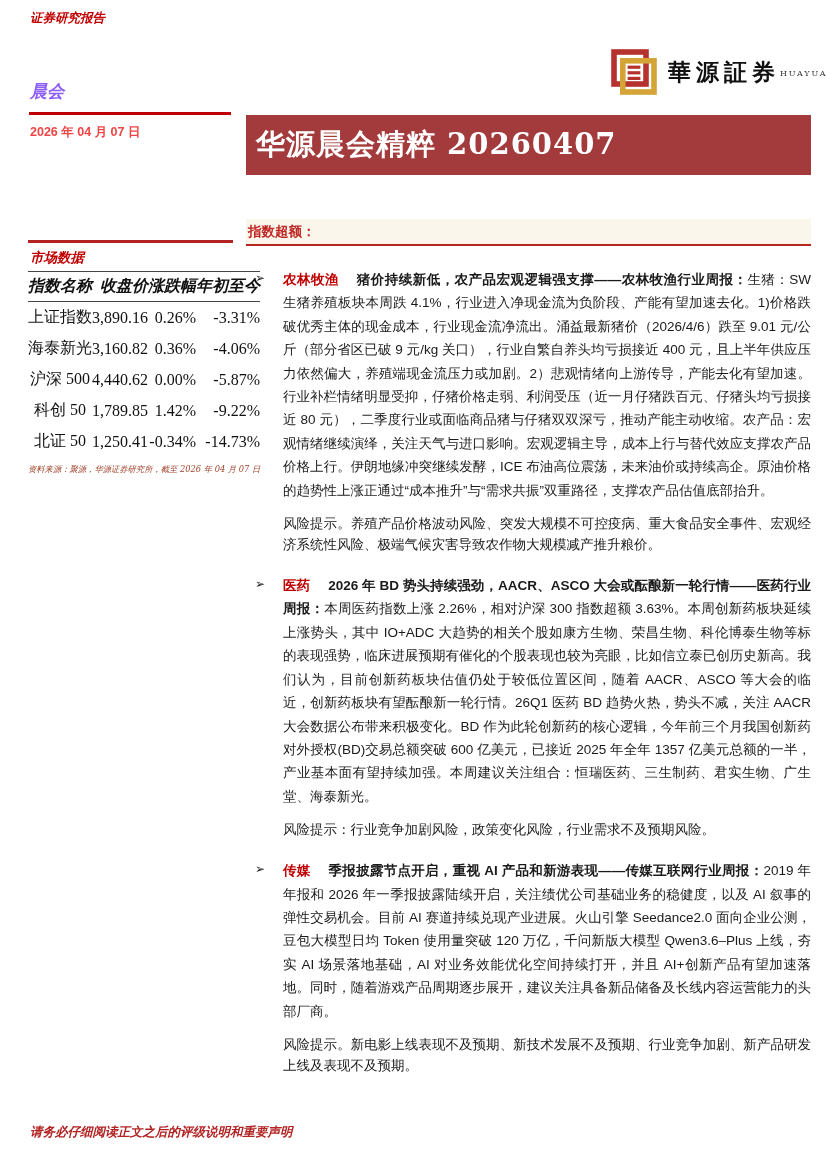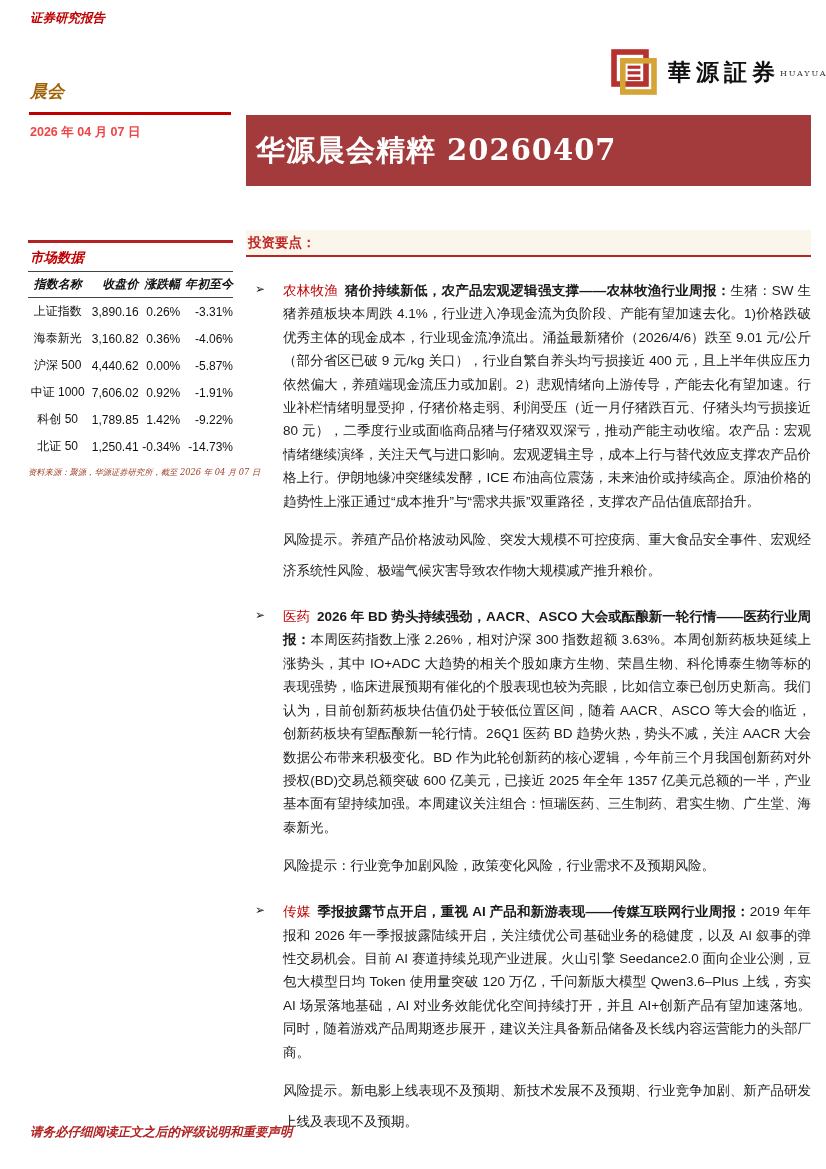--- a/index.html
+++ b/index.html
@@ -7,50 +7,50 @@
         font-family:"Liberation Sans",sans-serif;color:#1a1a1a;}
 
   
   .report-type{position:absolute;left:30px;top:10px;font:bold italic 12.5px "DejaVu Serif",serif;color:#c00000;}
   .brand{position:absolute;left:610px;top:48px;display:flex;align-items:center;}
   .brand-seal{width:48px;height:48px;margin-right:10px;}
   .brand-text{display:flex;flex-direction:row;align-items:center;}
   .brand-cn{font:bold 23px "DejaVu Serif",serif;color:#111;letter-spacing:5px;white-space:nowrap;}
   .brand-en{font:8px "DejaVu Serif",serif;color:#333;letter-spacing:1.8px;margin-top:3px;white-space:nowrap;}
 
-  .category{position:absolute;left:30px;top:80px;font:bold italic 17px "DejaVu Serif",serif;color:#a16207;}
+  .category{position:absolute;left:30px;top:80px;font:bold italic 17px "DejaVu Serif",serif;color:#8b5cf6;}
   .red-rule{position:absolute;left:29px;top:112px;width:202px;height:3px;background:#c00000;}
   .date{position:absolute;left:30px;top:124px;font:bold 12.5px "Liberation Sans",sans-serif;color:#ef4444;}
 
   
   .sidebar{position:absolute;left:28px;top:240px;width:205px;}
   .mk-toprule{height:3px;background:#b22222;}
   .mk-title{font:bold italic 13.5px "DejaVu Serif",serif;color:#c00000;margin:6px 0 4px 2px;}
-  table.mk{width:100%;border-collapse:collapse;font-family:Liberation Sans, sans-serif;font-size:12px;color:#111;}
+  table.mk{width:100%;border-collapse:collapse;font-family:Liberation Serif, serif;font-size:16px;color:#111;}
   table.mk thead tr{border-top:1px solid #444;border-bottom:1px solid #444;}
   table.mk th{font-style:italic;font-weight:bold;padding:4px 0;white-space:nowrap;}
   table.mk td{padding:5px 0;white-space:nowrap;}
   table.mk th:first-child,table.mk td:first-child{text-align:center;}
   table.mk th:not(:first-child),table.mk td:not(:first-child){text-align:right;margin-left:14px;}
   .mk-source{font:italic 8.3px "DejaVu Serif",serif;color:#a0432b;margin-top:7px;white-space:nowrap;}
 
   
   .main{position:absolute;left:246px;top:115px;width:565px;}
-  .banner{height:71px;background:#a33b3d;display:flex;align-items:center;padding-left:10px;box-sizing:border-box;}
+  .banner{height:60px;background:#a33b3d;display:flex;align-items:center;padding-left:10px;box-sizing:border-box;}
   .banner-title{font:bold 29px "DejaVu Serif",serif;color:#ffffff;letter-spacing:1px;}
   .heading-band{margin-top:44px;background:#fbf6ec;border-bottom:2px solid #b8241f;padding:3px 0 3px 2px;}
   .heading-band span{font:bold 13.5px "DejaVu Serif",serif;color:#be2623;}
   .sections{margin-top:22px;}
   .section{position:relative;padding-left:37px;margin-bottom:19px;}
   .bullet{position:absolute;left:9px;top:3px;font-family:"DejaVu Sans","DejaVu Serif",sans-serif;
           font-size:12px;color:#222;}
   .para{margin:0;font-size:13.5px;line-height:23.4px;text-align:justify;color:#1a1a1a;}
-  .cat{color:#c00000;font-weight:normal;margin-right:7px;}
+  .cat{color:#c00000;font-weight:bold;margin-right:18px;}
   .headline{font-weight:bold;}
-  .risk{margin:11px 0 0 0;font-size:13.5px;line-height:31px;text-align:justify;color:#1a1a1a;}
+  .risk{margin:11px 0 0 0;font-size:13.5px;line-height:21px;text-align:justify;color:#1a1a1a;}
 
   
   .footer{position:absolute;left:30px;top:1124px;font:bold italic 12.5px "DejaVu Serif",serif;color:#b22222;}
 </style>
 </head>
 <body>
 
 <div class="page">
 
   <div class="report-type">证券研究报告</div>
@@ -98,26 +98,20 @@
           <td>0.36%</td>
           <td>-4.06%</td>
         </tr>
         <tr>
           <td>沪深 500</td>
           <td>4,440.62</td>
           <td>0.00%</td>
           <td>-5.87%</td>
         </tr>
         <tr>
-          <td>中证 1000</td>
-          <td>7,606.02</td>
-          <td>0.92%</td>
-          <td>-1.91%</td>
-        </tr>
-        <tr>
           <td>科创 50</td>
           <td>1,789.85</td>
           <td>1.42%</td>
           <td>-9.22%</td>
         </tr>
         <tr>
           <td>北证 50</td>
           <td>1,250.41</td>
           <td>-0.34%</td>
           <td>-14.73%</td>
@@ -126,21 +120,21 @@
     </table>
     <div class="mk-source">资料来源：聚源，华源证券研究所，截至 2026 年 04 月 07 日</div>
   </div>
 
   <div class="main">
     <div class="banner">
       <span class="banner-title">华源晨会精粹 20260407</span>
     </div>
 
     <div class="heading-band">
-      <span>投资要点：</span>
+      <span>指数超额：</span>
     </div>
 
     <div class="sections">
 
       <div class="section">
         <span class="bullet">➢</span>
         <p class="para">
           <span class="cat">农林牧渔</span><span class="headline">猪价持续新低，农产品宏观逻辑强支撑——农林牧渔行业周报：</span><span>生猪：SW 生猪养殖板块本周跌 4.1%，行业进入净现金流为负阶段、产能有望加速去化。1)价格跌破优秀主体的现金成本，行业现金流净流出。涌益最新猪价（2026/4/6）跌至 9.01 元/公斤（部分省区已破 9 元/kg 关口），行业自繁自养头均亏损接近 400 元，且上半年供应压力依然偏大，养殖端现金流压力或加剧。2）悲观情绪向上游传导，产能去化有望加速。行业补栏情绪明显受抑，仔猪价格走弱、利润受压（近一月仔猪跌百元、仔猪头均亏损接近 80 元），二季度行业或面临商品猪与仔猪双双深亏，推动产能主动收缩。农产品：宏观情绪继续演绎，关注天气与进口影响。宏观逻辑主导，成本上行与替代效应支撑农产品价格上行。伊朗地缘冲突继续发酵，ICE 布油高位震荡，未来油价或持续高企。原油价格的趋势性上涨正通过“成本推升”与“需求共振”双重路径，支撑农产品估值底部抬升。</span>
         </p>
         <p class="risk">风险提示。养殖产品价格波动风险、突发大规模不可控疫病、重大食品安全事件、宏观经济系统性风险、极端气候灾害导致农作物大规模减产推升粮价。</p>

